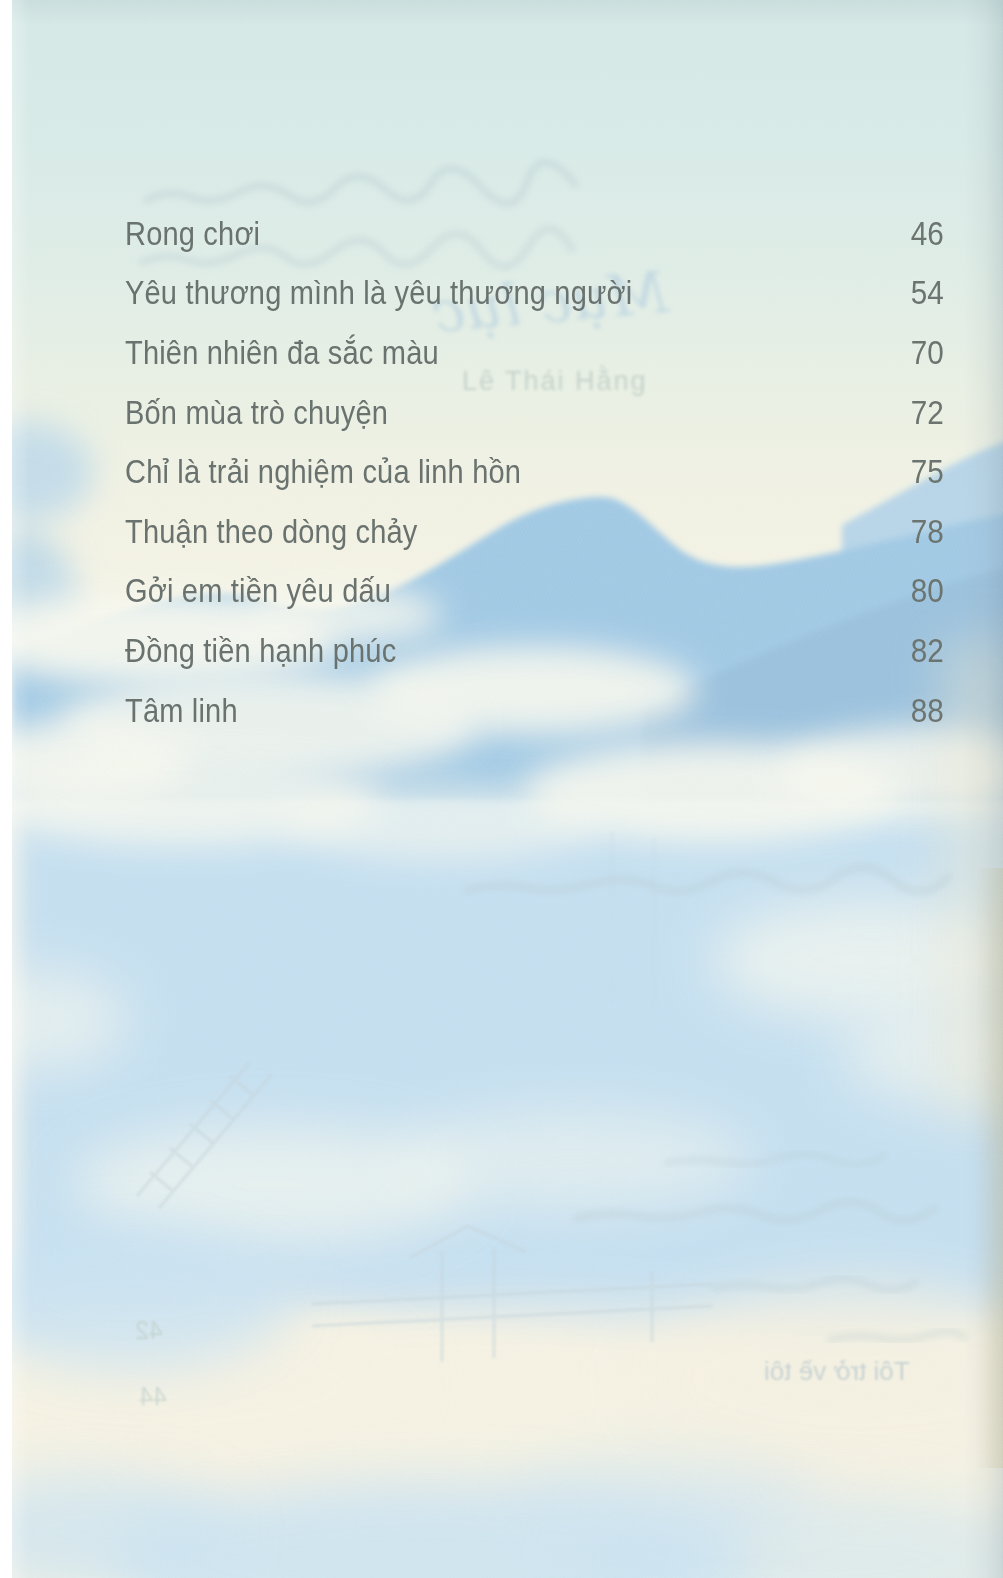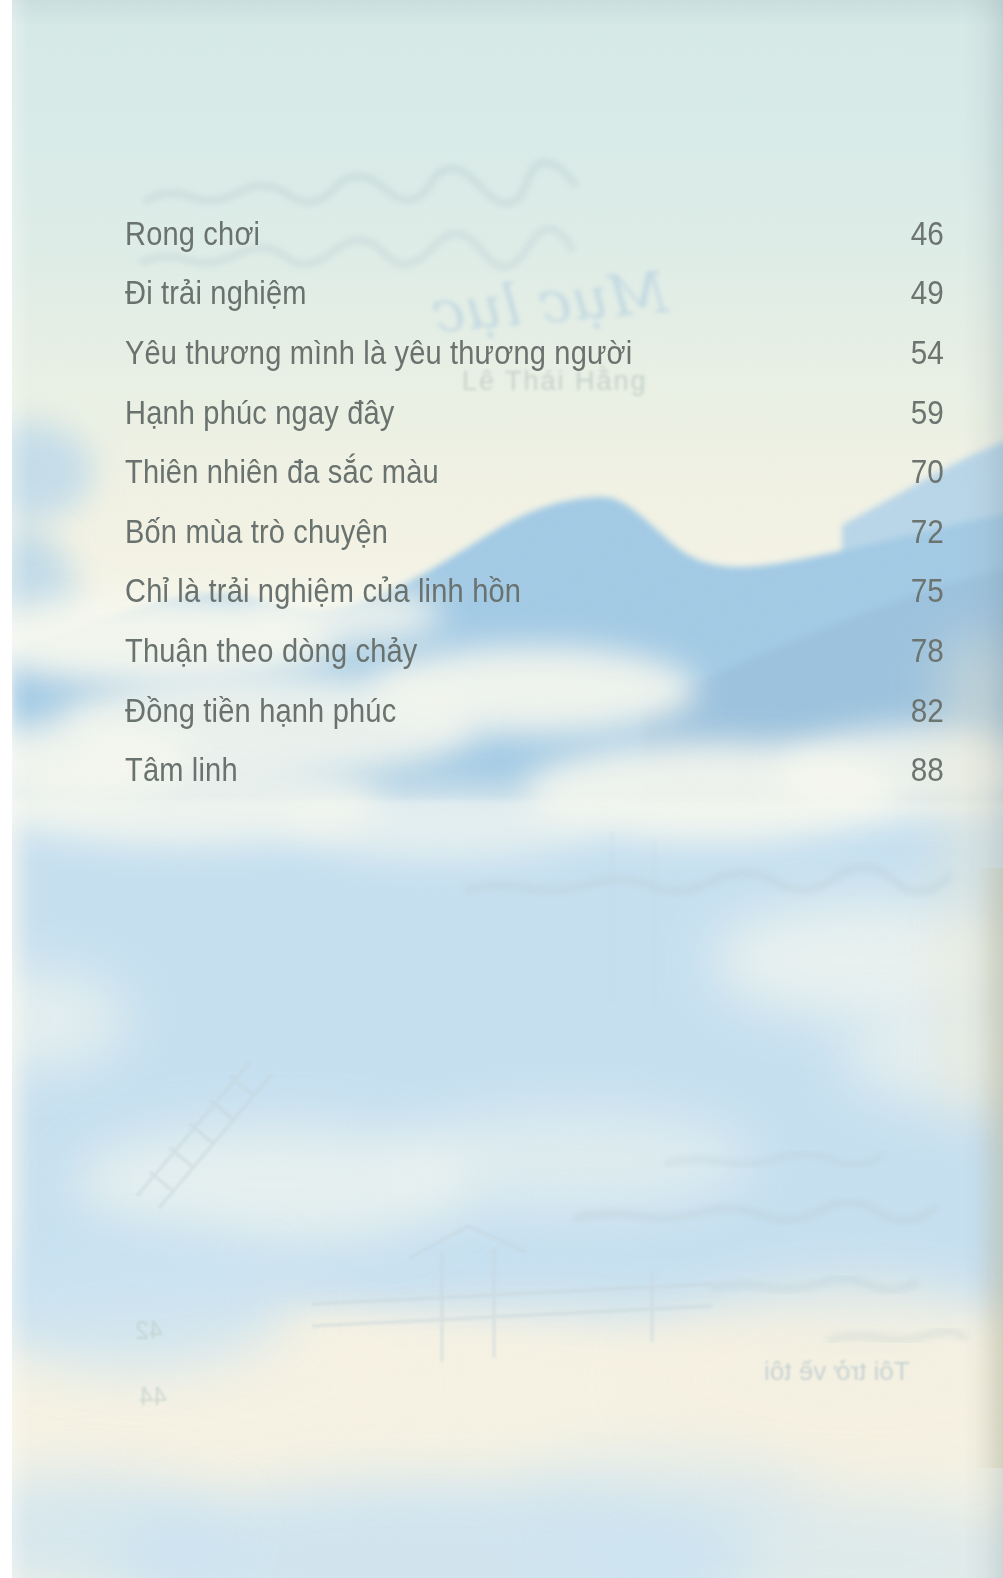--- a/index.html
+++ b/index.html
@@ -139,46 +139,42 @@
   <div class="ghost g-toitro">Tôi trở về tôi</div>
   <div class="ghost g-n42">42</div>
   <div class="ghost g-n44">44</div>
 
   <div class="toc" id="toc">
       <div class="row">
         <span class="title">Rong chơi</span>
         <span class="num">46</span>
       </div>
       <div class="row">
-        <span class="title">Đi trải nghiệm</span>
-        <span class="num">49</span>
-      </div>
-      <div class="row">
         <span class="title">Yêu thương mình là yêu thương người</span>
         <span class="num">54</span>
-      </div>
-      <div class="row">
-        <span class="title">Hạnh phúc ngay đây</span>
-        <span class="num">59</span>
       </div>
       <div class="row">
         <span class="title">Thiên nhiên đa sắc màu</span>
         <span class="num">70</span>
       </div>
       <div class="row">
         <span class="title">Bốn mùa trò chuyện</span>
         <span class="num">72</span>
       </div>
       <div class="row">
         <span class="title">Chỉ là trải nghiệm của linh hồn</span>
         <span class="num">75</span>
       </div>
       <div class="row">
         <span class="title">Thuận theo dòng chảy</span>
         <span class="num">78</span>
+      </div>
+      <div class="row">
+        <span class="title">Gởi em tiền yêu dấu</span>
+        <span class="num">80</span>
       </div>
       <div class="row">
         <span class="title">Đồng tiền hạnh phúc</span>
         <span class="num">82</span>
       </div>
       <div class="row">
         <span class="title">Tâm linh</span>
         <span class="num">88</span>
       </div>
     </div>

